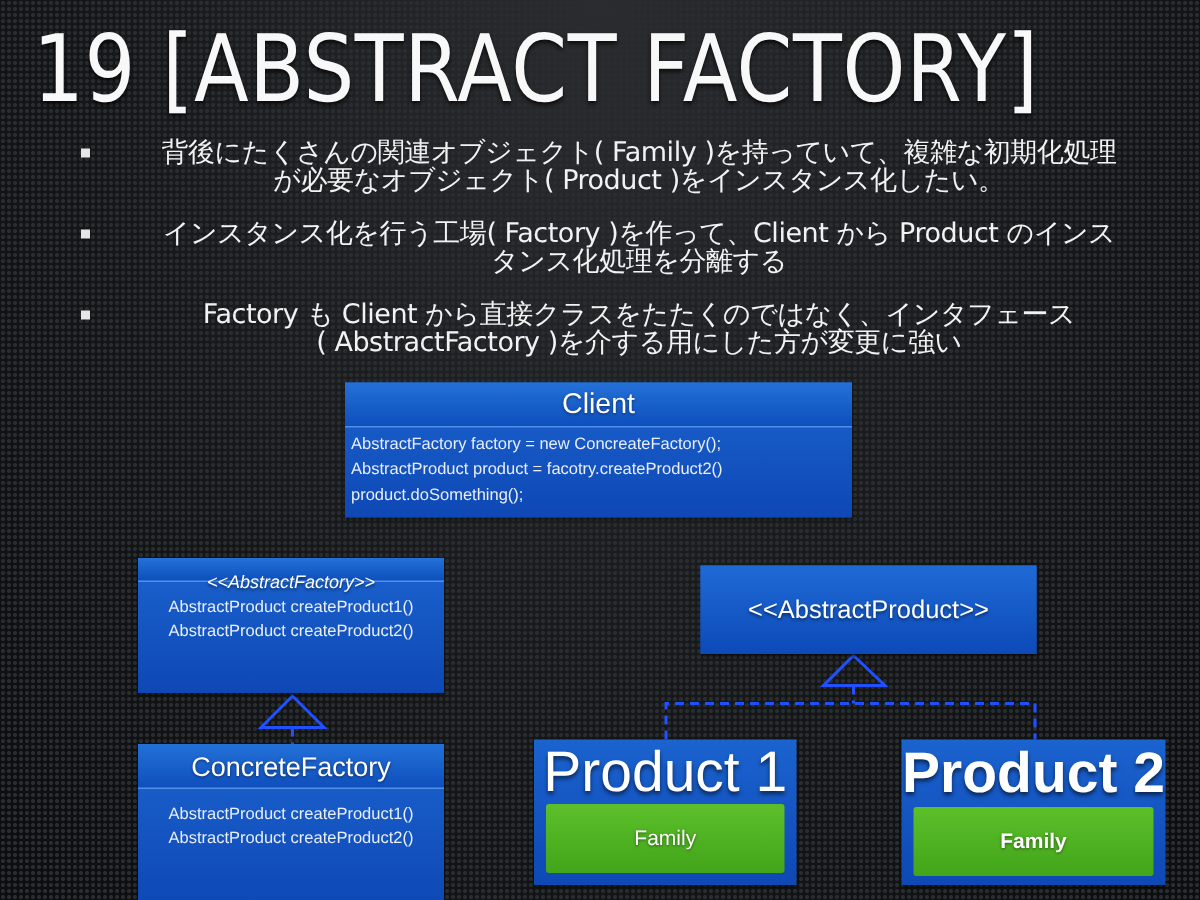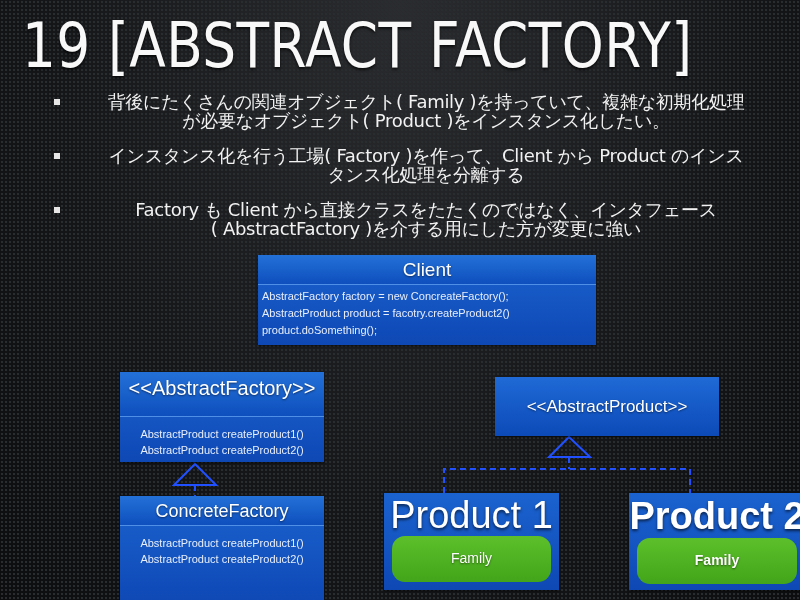--- a/index.html
+++ b/index.html
@@ -28,33 +28,32 @@
     text-align: center;
   }
   .bullet .dot {
     position: absolute; left: 0; top: 7px; width: 6px; height: 6px; background: #e6e6e6;
   }
   .bullet .line { display: block; white-space: nowrap; }
   .box {
     position: absolute; box-sizing: border-box;
     background: linear-gradient(#1b63cf, #0e48b5);
     box-shadow: 0 1px 2px rgba(0,0,0,0.6);
-    margin-left: 28px;
   }
   .box-head {
     box-sizing: border-box; text-align: center; color: #fff;
     background: linear-gradient(#2371d8, #0e4fbd);
     border-bottom: 1px solid #4f8fe6;
     text-shadow: 0 1px 2px rgba(0,0,0,0.5);
   }
   .box-body { padding: 0 4px; font-size: 11px; color: #e8eefa; }
   .box-body .row { display: block; white-space: nowrap; line-height: 17px; }
   .center-rows .row { text-align: center; line-height: 16px; }
   .family {
-    position: absolute; left: 8px; right: 8px; height: 46px; border-radius: 13px;
+    position: absolute; left: 8px; right: 8px; height: 46px; border-radius: 2px;
     background: linear-gradient(#5cbf2a, #42a51a);
     color: #fff; font-size: 14px; text-align: center; line-height: 44px;
     text-shadow: 0 1px 2px rgba(0,0,0,0.5);
   }
   .prod-title {
     text-align: center; font-size: 38px; line-height: 40px; color: #fff;
     text-shadow: 0 2px 3px rgba(0,0,0,0.6);
   }
   svg.connectors { position: absolute; left: 0; top: 0; }
 </style>
@@ -94,21 +93,21 @@
 <div class="box" style="left:230px; top:255px; width:338px; height:90px;">
   <div class="box-head" style="height:30px; line-height:30px; font-size:19px;">Client</div>
   <div class="box-body" style="padding-top:3px;">
     <span class="row">AbstractFactory factory = new ConcreateFactory();</span>
     <span class="row">AbstractProduct product = facotry.createProduct2()</span>
     <span class="row">product.doSomething();</span>
   </div>
 </div>
 
 <div class="box" style="left:92px; top:372px; width:204px; height:90px;">
-  <div class="box-head" style="height:45px; line-height:33px; font-size:20px;">&lt;&lt;AbstractFactory&gt;&gt;</div>
+  <div class="box-head" style="height:16px; line-height:33px; font-size:12px;font-style:italic;">&lt;&lt;AbstractFactory&gt;&gt;</div>
   <div class="box-body center-rows" style="padding-top:9px;">
     <span class="row">AbstractProduct createProduct1()</span>
     <span class="row">AbstractProduct createProduct2()</span>
   </div>
 </div>
 
 <div class="box" style="left:92px; top:496px; width:204px; height:109px;">
   <div class="box-head" style="height:30px; line-height:30px; font-size:18px;">ConcreteFactory</div>
   <div class="box-body center-rows" style="padding-top:9px;">
     <span class="row">AbstractProduct createProduct1()</span>

